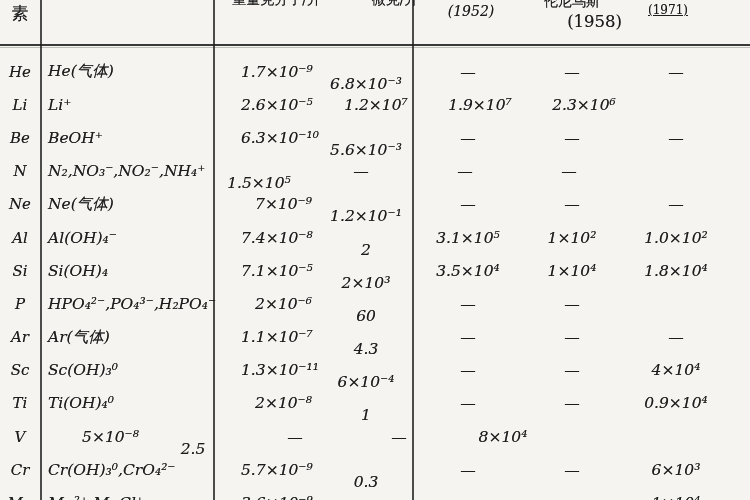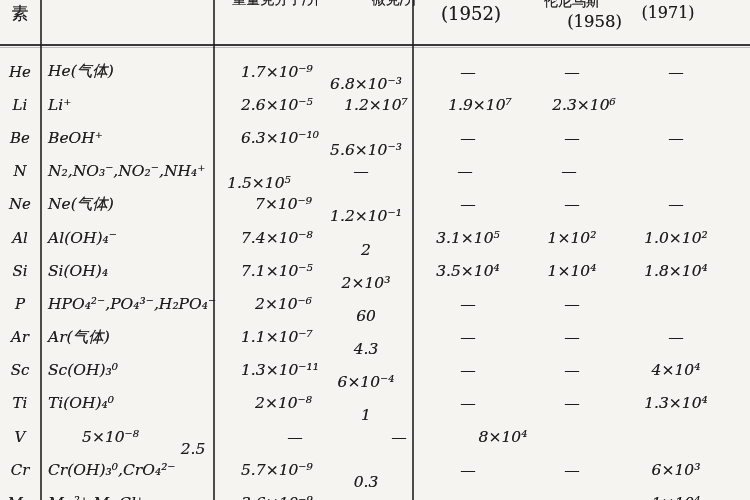--- a/index.html
+++ b/index.html
@@ -46,24 +46,24 @@
 <div class="page">
   <div class="scan">
 
     <div class="vline vl-1"></div>
     <div class="vline vl-2"></div>
     <div class="vline vl-3"></div>
 
     <div class="hdr-item" style="left:0;width:40px;top:2px;font-size:17px;">素</div>
     <div class="hdr-item" style="left:213px;width:127px;top:-9px;font-size:14px;">重量克分子/升</div>
     <div class="hdr-item" style="left:350px;width:90px;top:-9px;font-size:14px;">微克/升</div>
-    <div class="hdr-item" style="left:427px;width:88px;top:3px;font-size:18px;">(1952)</div>
+    <div class="hdr-item" style="left:427px;width:88px;top:3px;font-size:14px;font-style:italic;">(1952)</div>
     <div class="hdr-item" style="left:522px;width:100px;top:-7px;font-size:14px;">伦尼乌斯</div>
     <div class="hdr-item" style="left:522px;width:100px;top:12px;font-size:16.5px;text-align:right;">(1958)</div>
-    <div class="hdr-item" style="left:624px;width:88px;top:3px;font-size:16px;">(1971)</div>
+    <div class="hdr-item" style="left:624px;width:88px;top:3px;font-size:12px;text-decoration:underline;">(1971)</div>
 
     <div class="hdr-rule"></div>
     <div class="hdr-rule2"></div>
 
     <div class="rows">
   <div class="row">
     <div class="c el">He</div>
     <div class="c species">He(气体)</div>
     <div class="c molar">1.7×10⁻⁹</div>
     <div class="c ugl">6.8×10⁻³</div>
@@ -159,21 +159,21 @@
     <div class="c y71">4×10⁴</div>
   </div>
 
   <div class="row">
     <div class="c el">Ti</div>
     <div class="c species">Ti(OH)₄⁰</div>
     <div class="c molar">2×10⁻⁸</div>
     <div class="c ugl">1</div>
     <div class="c y52">—</div>
     <div class="c y58">—</div>
-    <div class="c y71">1.3×10⁴</div>
+    <div class="c y71">0.9×10⁴</div>
   </div>
 
   <div class="row">
     <div class="c el">V</div>
     <div class="c molar">5×10⁻⁸</div>
     <div class="c ugl">2.5</div>
     <div class="c y52">—</div>
     <div class="c y58">—</div>
     <div class="c y71">8×10⁴</div>
   </div>

